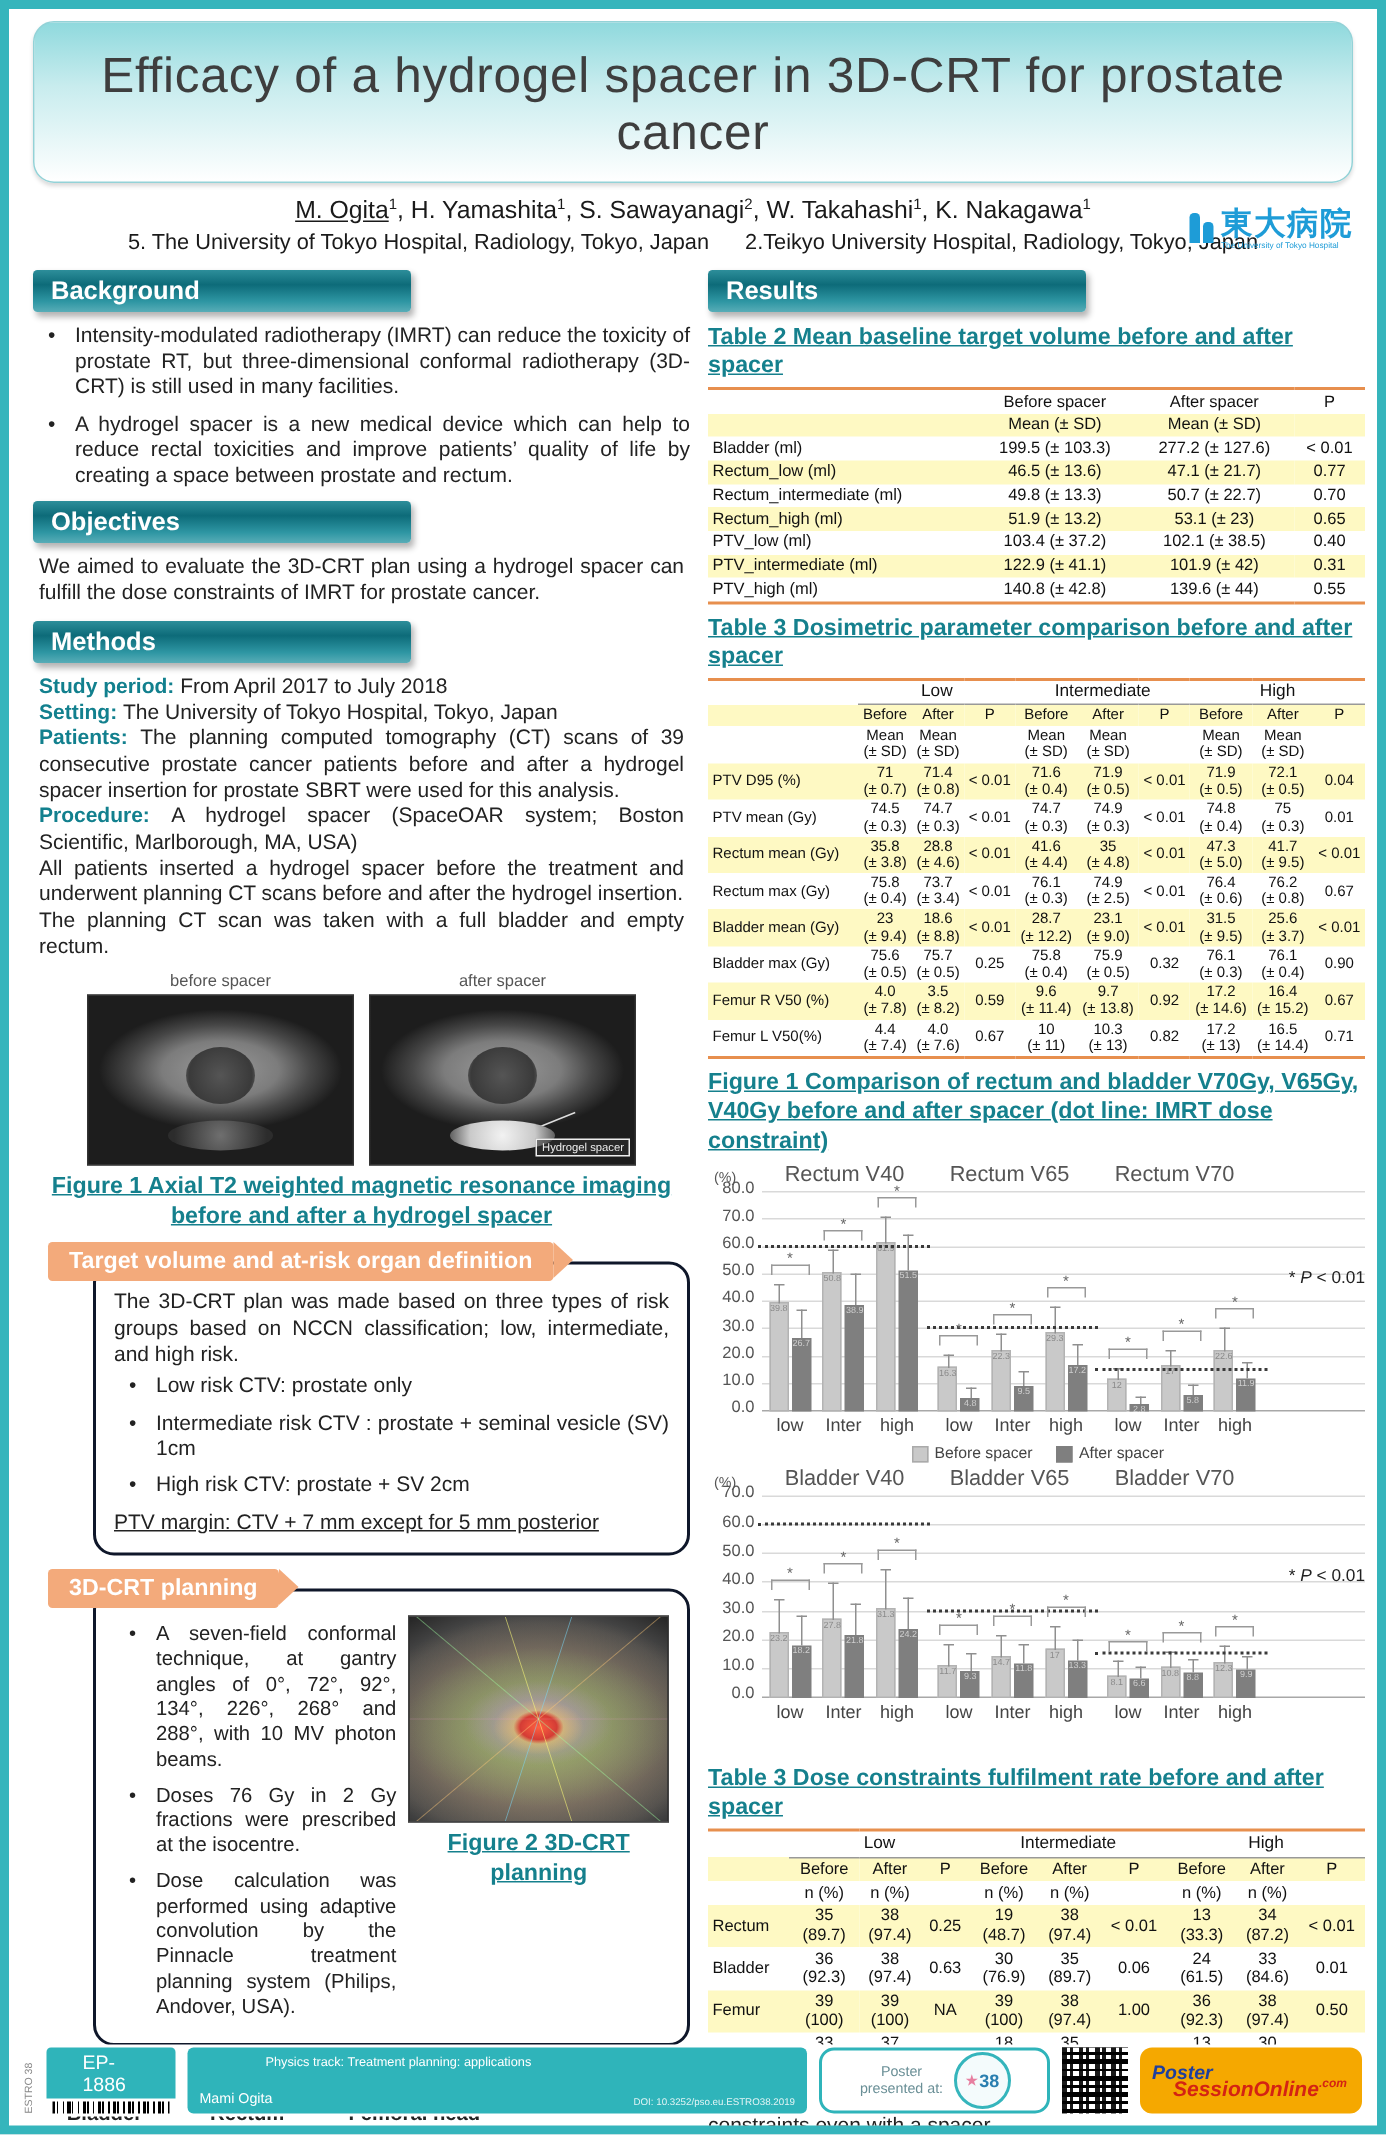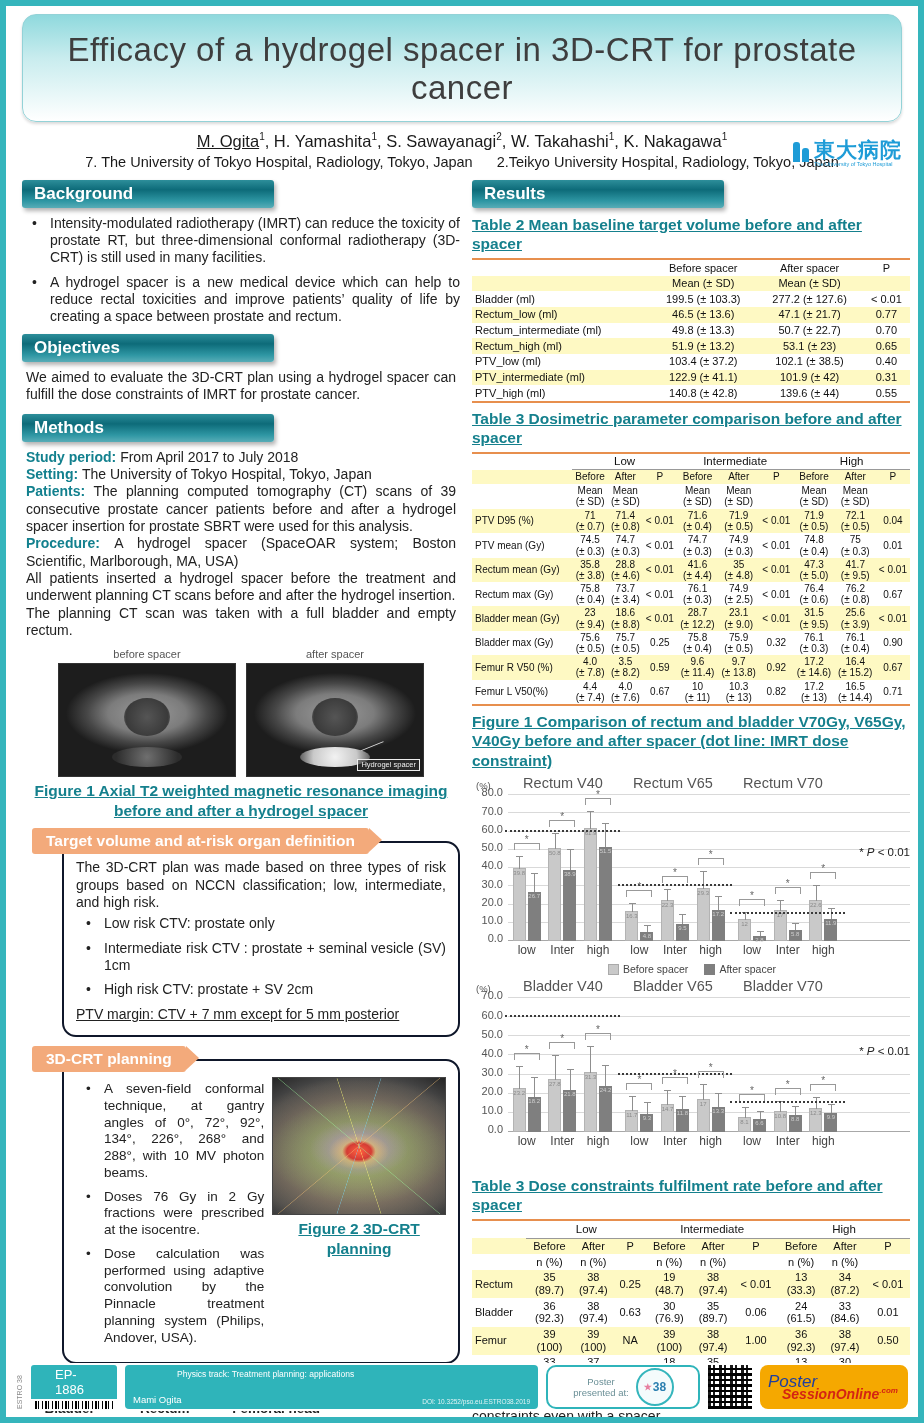--- a/index.html
+++ b/index.html
@@ -147,35 +147,35 @@
   .f-presented{font-size:9.5px;color:#6a8f96;text-align:center;width:58px;}
   .f-badge{width:34px;height:34px;border-radius:50%;border:2px solid #35b5bc;display:flex;align-items:center;
     justify-content:center;font-size:12px;font-weight:bold;color:#2b7fb0;background:#f4fbfc;}
   .f-badge .bstar{color:#e77fa0;font-size:9px;margin-right:1px;}
   .qr{flex:none;width:44px;height:44px;align-self:center;
     background:
      repeating-linear-gradient(90deg,rgba(0,0,0,.9) 0 3px,transparent 3px 5px,rgba(0,0,0,.9) 5px 7px,transparent 7px 11px),
      repeating-linear-gradient(0deg,#000 0 3px,#fff 3px 6px,#000 6px 8px,#fff 8px 11px);}
   .pso-logo{flex:none;width:148px;background:#f5a800;border-radius:8px;display:flex;flex-direction:column;
     justify-content:center;padding:2px 8px;box-sizing:border-box;line-height:1;}
-  .pso-1{color:#1f3f9e;font-weight:normal;font-style:italic;font-size:17px;}
+  .pso-1{color:#1f3f9e;font-weight:bold;font-style:italic;font-size:13px;}
   .pso-2{color:#d42313;font-weight:bold;font-style:italic;font-size:14px;margin:-3px 0 0 14px;}
   .pso-com{font-size:8px;vertical-align:super;}
 </style>
 </head>
 <body>
 
 <div class="poster">
 
   <div class="header">
     <div class="title-box">
       <div class="title">Efficacy of a hydrogel spacer in 3D-CRT for prostate cancer</div>
     </div>
     <div class="authors" id="authors"><span style="text-decoration: underline;">M. Ogita</span><sup>1</sup>, <span>H. Yamashita</span><sup>1</sup>, <span>S. Sawayanagi</span><sup>2</sup>, <span>W. Takahashi</span><sup>1</sup>, <span>K. Nakagawa</span><sup>1</sup></div>
-    <div class="affil" id="affils"><span>7. The University of Tokyo Hospital, Radiology, Tokyo, Japan</span><span>2.Teikyo University Hospital, Radiology, Tokyo, Japan</span></div>
+    <div class="affil" id="affils"><span>5. The University of Tokyo Hospital, Radiology, Tokyo, Japan</span><span>2.Teikyo University Hospital, Radiology, Tokyo, Japan</span></div>
     <div class="logo">
       <div class="logo-mark">
           <div class="lbar1"></div>
           <div class="lbar2"></div>
         </div>
       <div class="logo-text">
         <div class="logo-cjk">東大病院</div>
         <div class="logo-sub">The University of Tokyo Hospital</div>
       </div>
     </div>
@@ -539,21 +539,21 @@
                 <div>23.1</div>
                 <div>(± 9.0)</div>
               </td>
               <td>&lt; 0.01</td>
               <td class="two">
                 <div>31.5</div>
                 <div>(± 9.5)</div>
               </td>
               <td class="two">
                 <div>25.6</div>
-                <div>(± 3.9)</div>
+                <div>(± 3.7)</div>
               </td>
               <td>&lt; 0.01</td>
             </tr>
             <tr>
               <td class="lbl">Bladder max (Gy)</td>
               <td class="two">
                 <div>75.6</div>
                 <div>(± 0.5)</div>
               </td>
               <td class="two">

